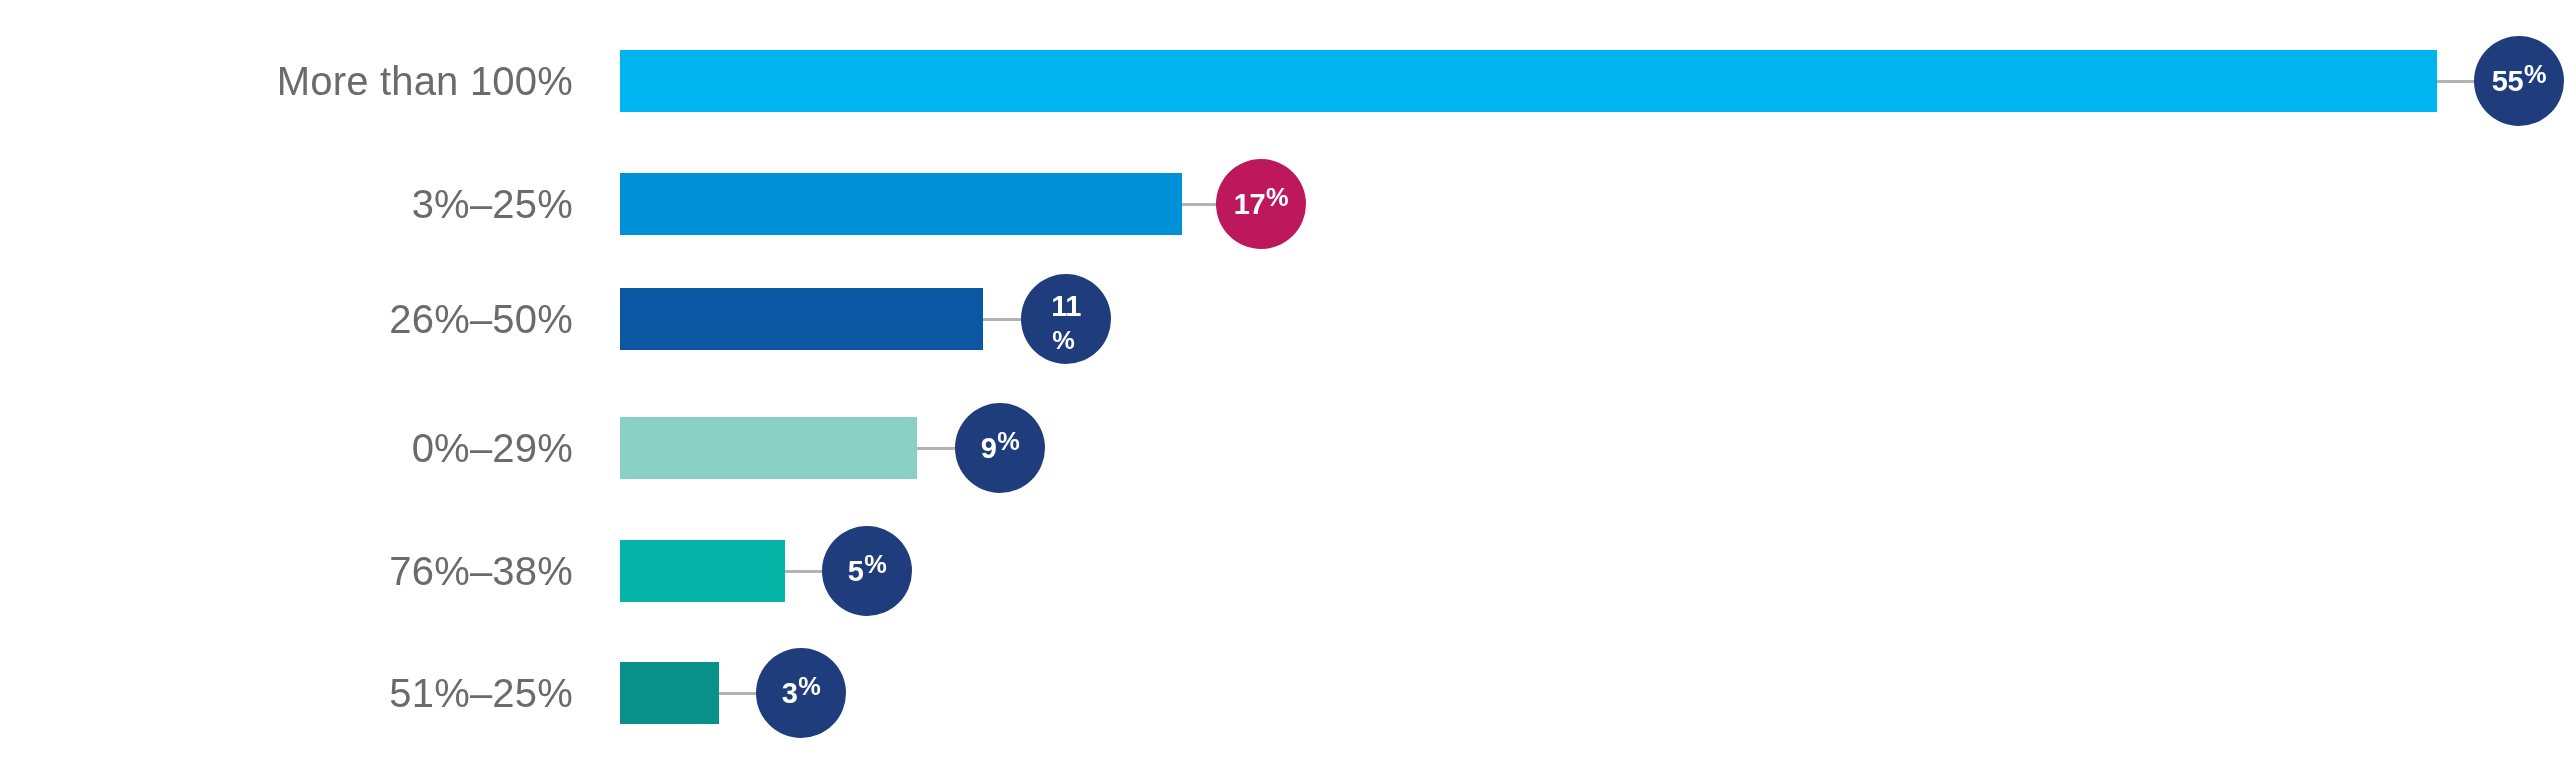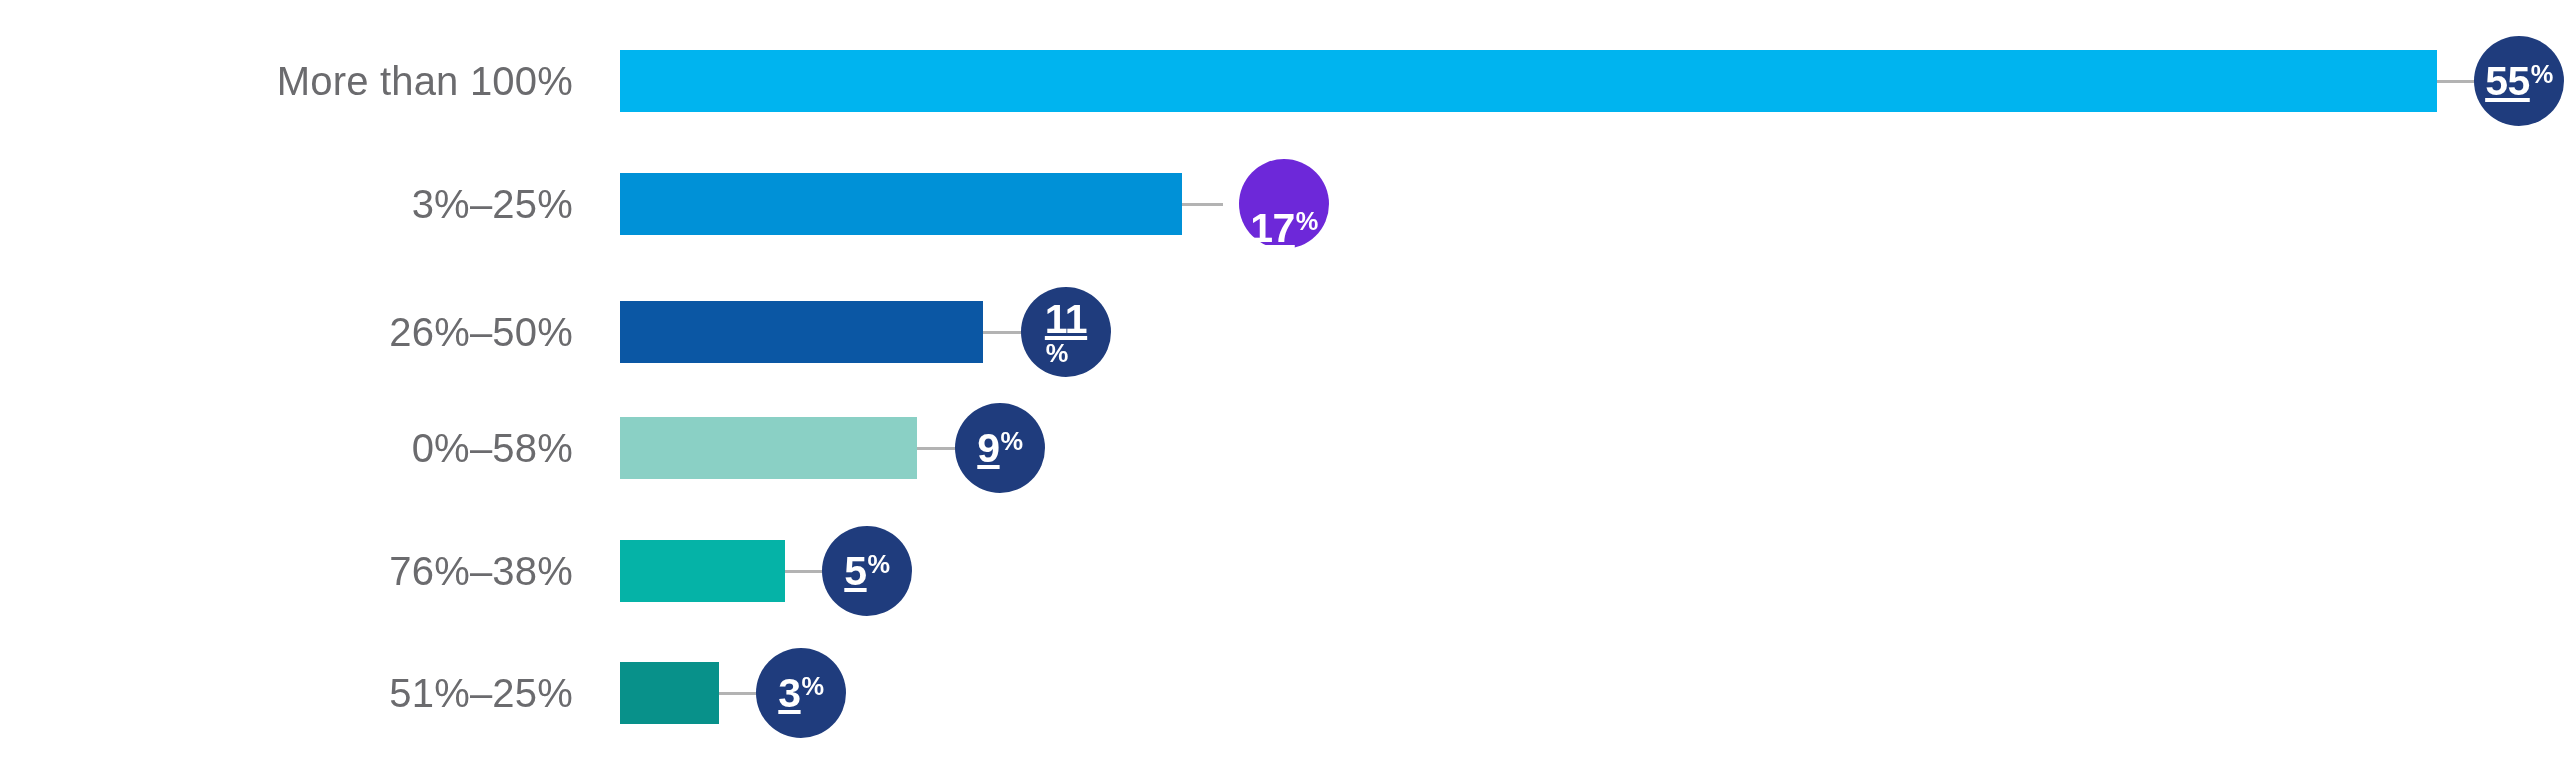--- a/index.html
+++ b/index.html
@@ -79,24 +79,23 @@
     align-items: flex-start;
     color: #ffffff;
     font-weight: 700;
     font-size: 41px;
     line-height: 1;
     font-family: "Liberation Sans", sans-serif;
     letter-spacing: -0.5px;
   }
 
   .value-num {
-    font-size: 41px;
+    font-size: 29px;
     font-weight: 700;
     line-height: 41px;
-    text-decoration: underline;
   }
 
   .value-pct {
     font-size: 25.4px;
     font-weight: 700;
     line-height: 25.4px;
     margin-top: 1px;
     margin-left: 1px;
   }
 </style>
@@ -116,43 +115,43 @@
               <span class="value-pct">%</span>
             </span>
           </div>
         </div>
       </div>
       <div class="bar-row" style="top: 155px;">
         <div class="cat-label">3%–25%</div>
         <div class="bar-track">
           <div class="bar-fill" style="width: 562px; background: rgb(0, 145, 215);"></div>
           <div class="connector" style="left: 562px; width: 41px; background: rgb(179, 179, 179);"></div>
-          <div class="value-badge" style="left: 619px; background: #6d28d9; align-items: flex-end;">
+          <div class="value-badge" style="left: 596px; background: #be185d;">
             <span class="value-text" style="color: rgb(255, 255, 255);">
               <span class="value-num">17</span>
               <span class="value-pct">%</span>
             </span>
           </div>
         </div>
       </div>
-      <div class="bar-row" style="top: 283px;">
+      <div class="bar-row" style="top: 270px;">
         <div class="cat-label">26%–50%</div>
         <div class="bar-track">
           <div class="bar-fill" style="width: 363px; background: rgb(11, 87, 164);"></div>
           <div class="connector" style="left: 363px; width: 41px; background: rgb(179, 179, 179);"></div>
           <div class="value-badge" style="left: 401px; background: rgb(31, 60, 125);">
             <span class="value-text" style="color: rgb(255, 255, 255); flex-direction: column;">
               <span class="value-num">11</span>
               <span class="value-pct">%</span>
             </span>
           </div>
         </div>
       </div>
       <div class="bar-row" style="top: 399px;">
-        <div class="cat-label">0%–58%</div>
+        <div class="cat-label">0%–29%</div>
         <div class="bar-track">
           <div class="bar-fill" style="width: 297px; background: rgb(138, 208, 197);"></div>
           <div class="connector" style="left: 297px; width: 41px; background: rgb(179, 179, 179);"></div>
           <div class="value-badge" style="left: 335px; background: rgb(31, 60, 125);">
             <span class="value-text" style="color: rgb(255, 255, 255);">
               <span class="value-num">9</span>
               <span class="value-pct">%</span>
             </span>
           </div>
         </div>

